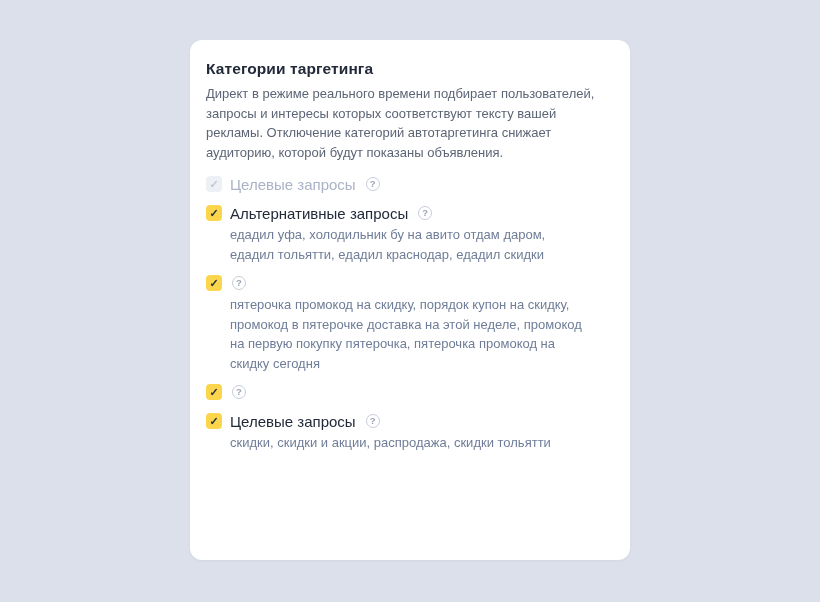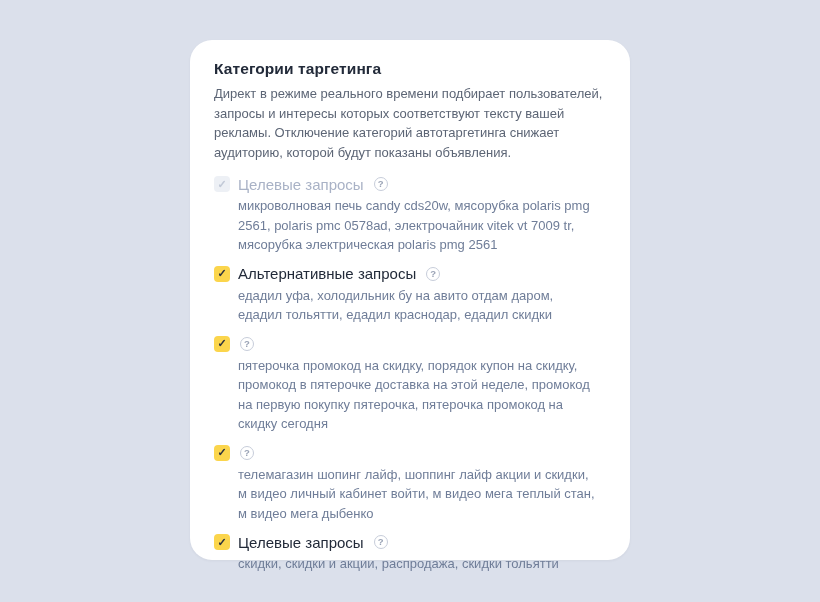--- a/index.html
+++ b/index.html
@@ -10,22 +10,22 @@
     overflow: hidden;
     font-family: "Liberation Sans", sans-serif;
     -webkit-font-smoothing: antialiased;
   }
   .card {
     position: absolute;
     left: 190px; top: 40px;
     width: 440px; height: 520px;
     box-sizing: border-box;
     background: #ffffff;
-    border-radius: 22px;
-    padding: 20px 24px;
+    border-radius: 12px;
+    padding: 20px 16px;
     box-shadow: 0 1px 3px rgba(30, 40, 60, 0.05);
   }
   .card-title {
     margin: 0 0 6px 0;
     font-size: 15.5px;
     font-weight: 700;
     color: #222a39;
     letter-spacing: 0.1px;
   }
   .card-desc {
@@ -107,21 +107,20 @@
   <div>
 
     <div class="item disabled">
       <div class="item-head">
         <span class="checkbox">
           <span>✓</span>
         </span>
         <span class="item-label">Целевые запросы</span>
         <span class="help">?</span>
       </div>
-      <div class="examples">микроволновая печь candy cds20w, мясорубка polaris pmg 2561, polaris pmc 0578ad, электрочайник vitek vt 7009 tr, мясорубка электрическая polaris pmg 2561</div>
     </div>
 
     <div class="item">
       <div class="item-head">
         <span class="checkbox">
           <span>✓</span>
         </span>
         <span class="item-label">Альтернативные запросы</span>
         <span class="help">?</span>
       </div>
@@ -138,21 +137,20 @@
       <div class="examples">пятерочка промокод на скидку, порядок купон на скидку, промокод в пятерочке доставка на этой неделе, промокод на первую покупку пятерочка, пятерочка промокод на скидку сегодня</div>
     </div>
 
     <div class="item">
       <div class="item-head">
         <span class="checkbox">
           <span>✓</span>
         </span>
         <span class="help">?</span>
       </div>
-      <div class="examples">телемагазин шопинг лайф, шоппинг лайф акции и скидки, м видео личный кабинет войти, м видео мега теплый стан, м видео мега дыбенко</div>
     </div>
 
     <div class="item">
       <div class="item-head">
         <span class="checkbox">
           <span>✓</span>
         </span>
         <span class="item-label">Целевые запросы</span>
         <span class="help">?</span>
       </div>

